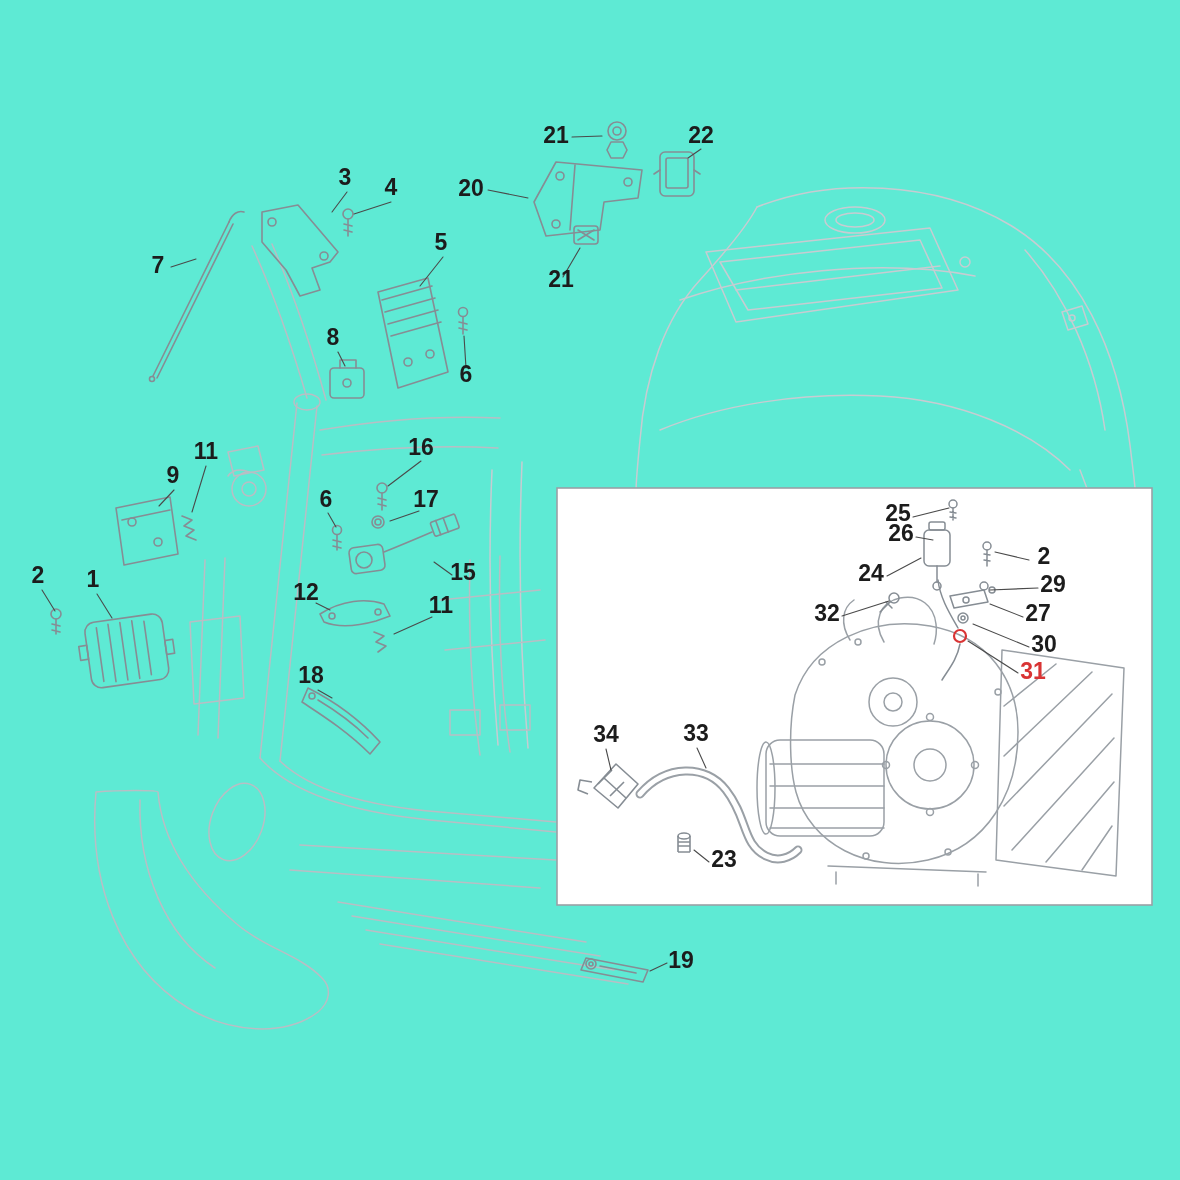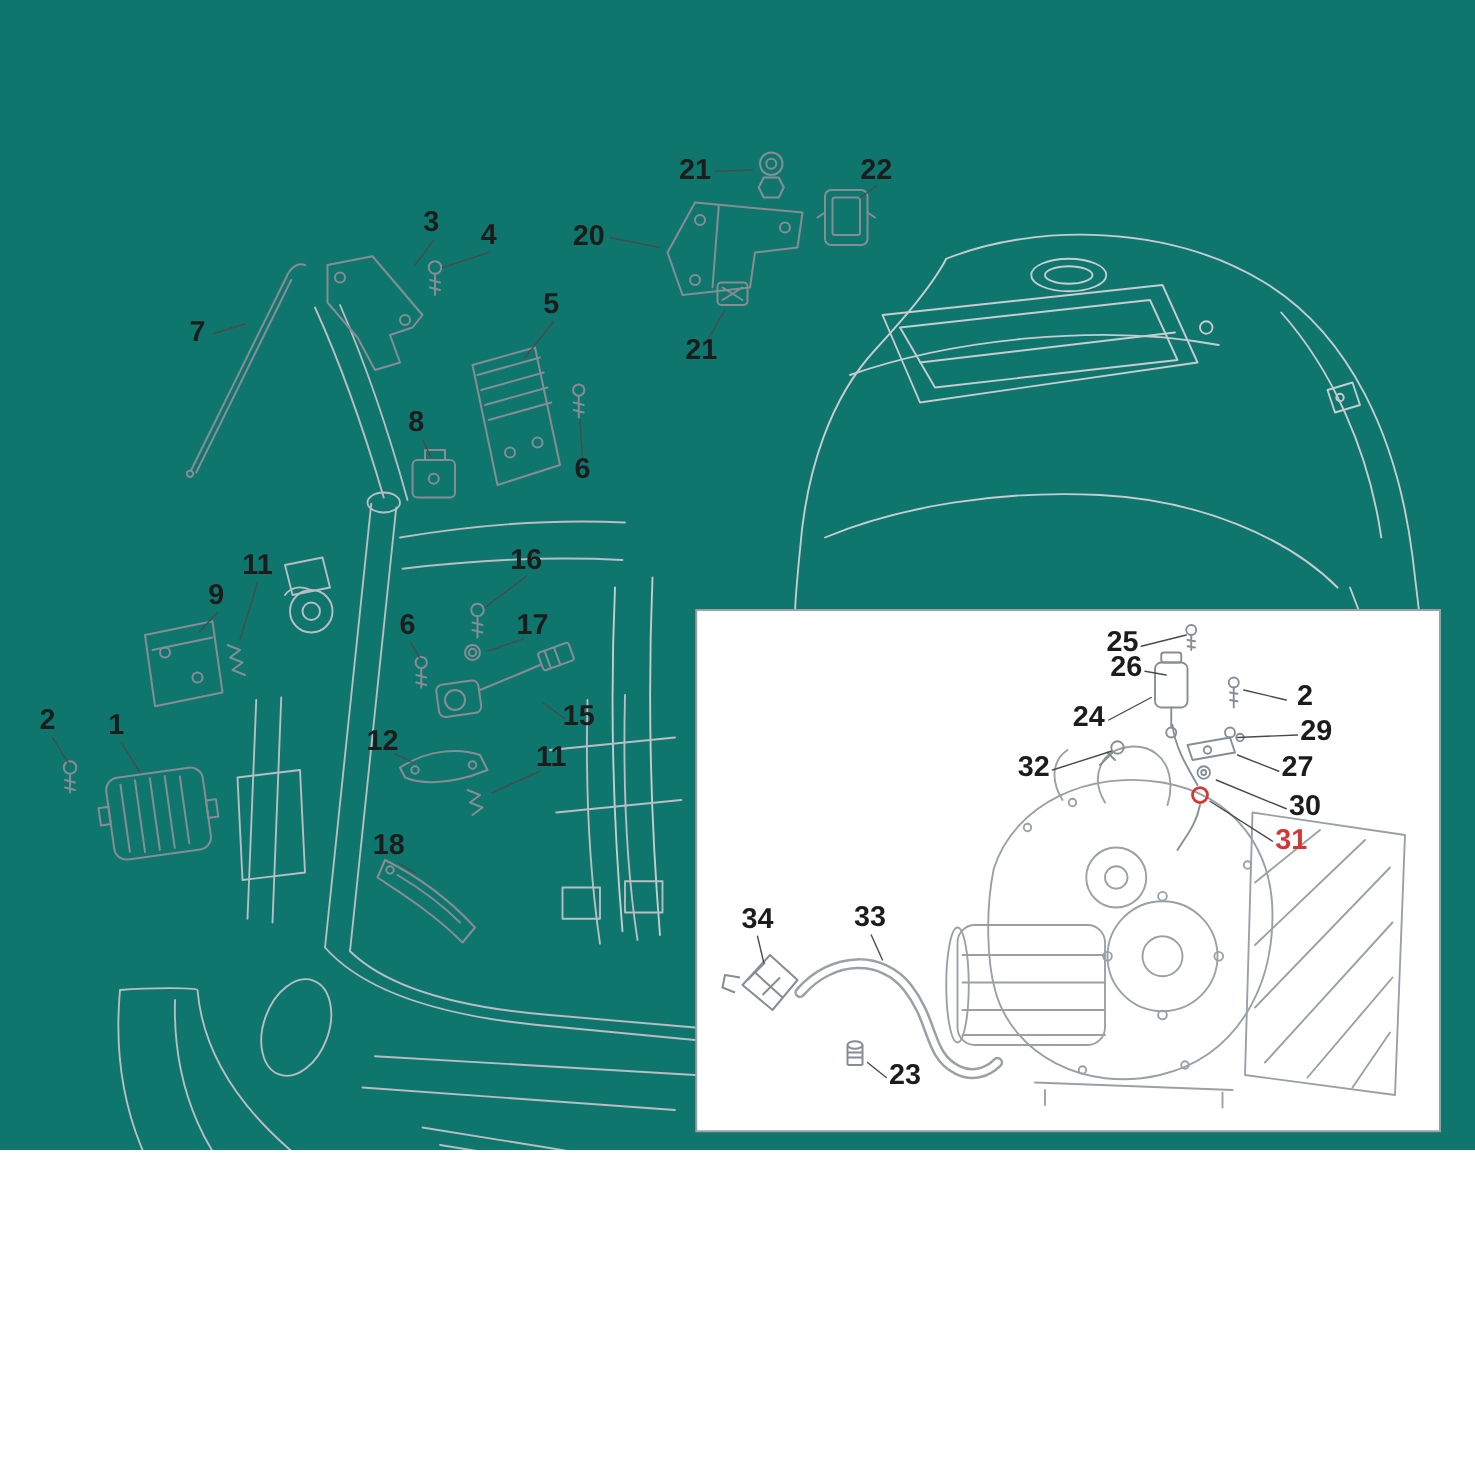--- a/index.html
+++ b/index.html
@@ -1,19 +1,19 @@
 <!DOCTYPE html>
 <html><head>
 <meta charset="utf-8">
 <style>
   html,body{margin:0;padding:0;background:#ffffff;}
   .stage{
     position:relative;
-    width:1180px;height:920px;
-    background:#0f766e;
+    width:1180px;height:1180px;
+    background:#5eead4;
     font-family:"Liberation Sans", sans-serif;
     overflow:hidden;
     text-decoration:underline;
   }
   svg{position:absolute;left:0;top:0;}
   .callout{
     font-family:"Liberation Sans", sans-serif;
     font-size:23px;
     font-weight:600;
   }

